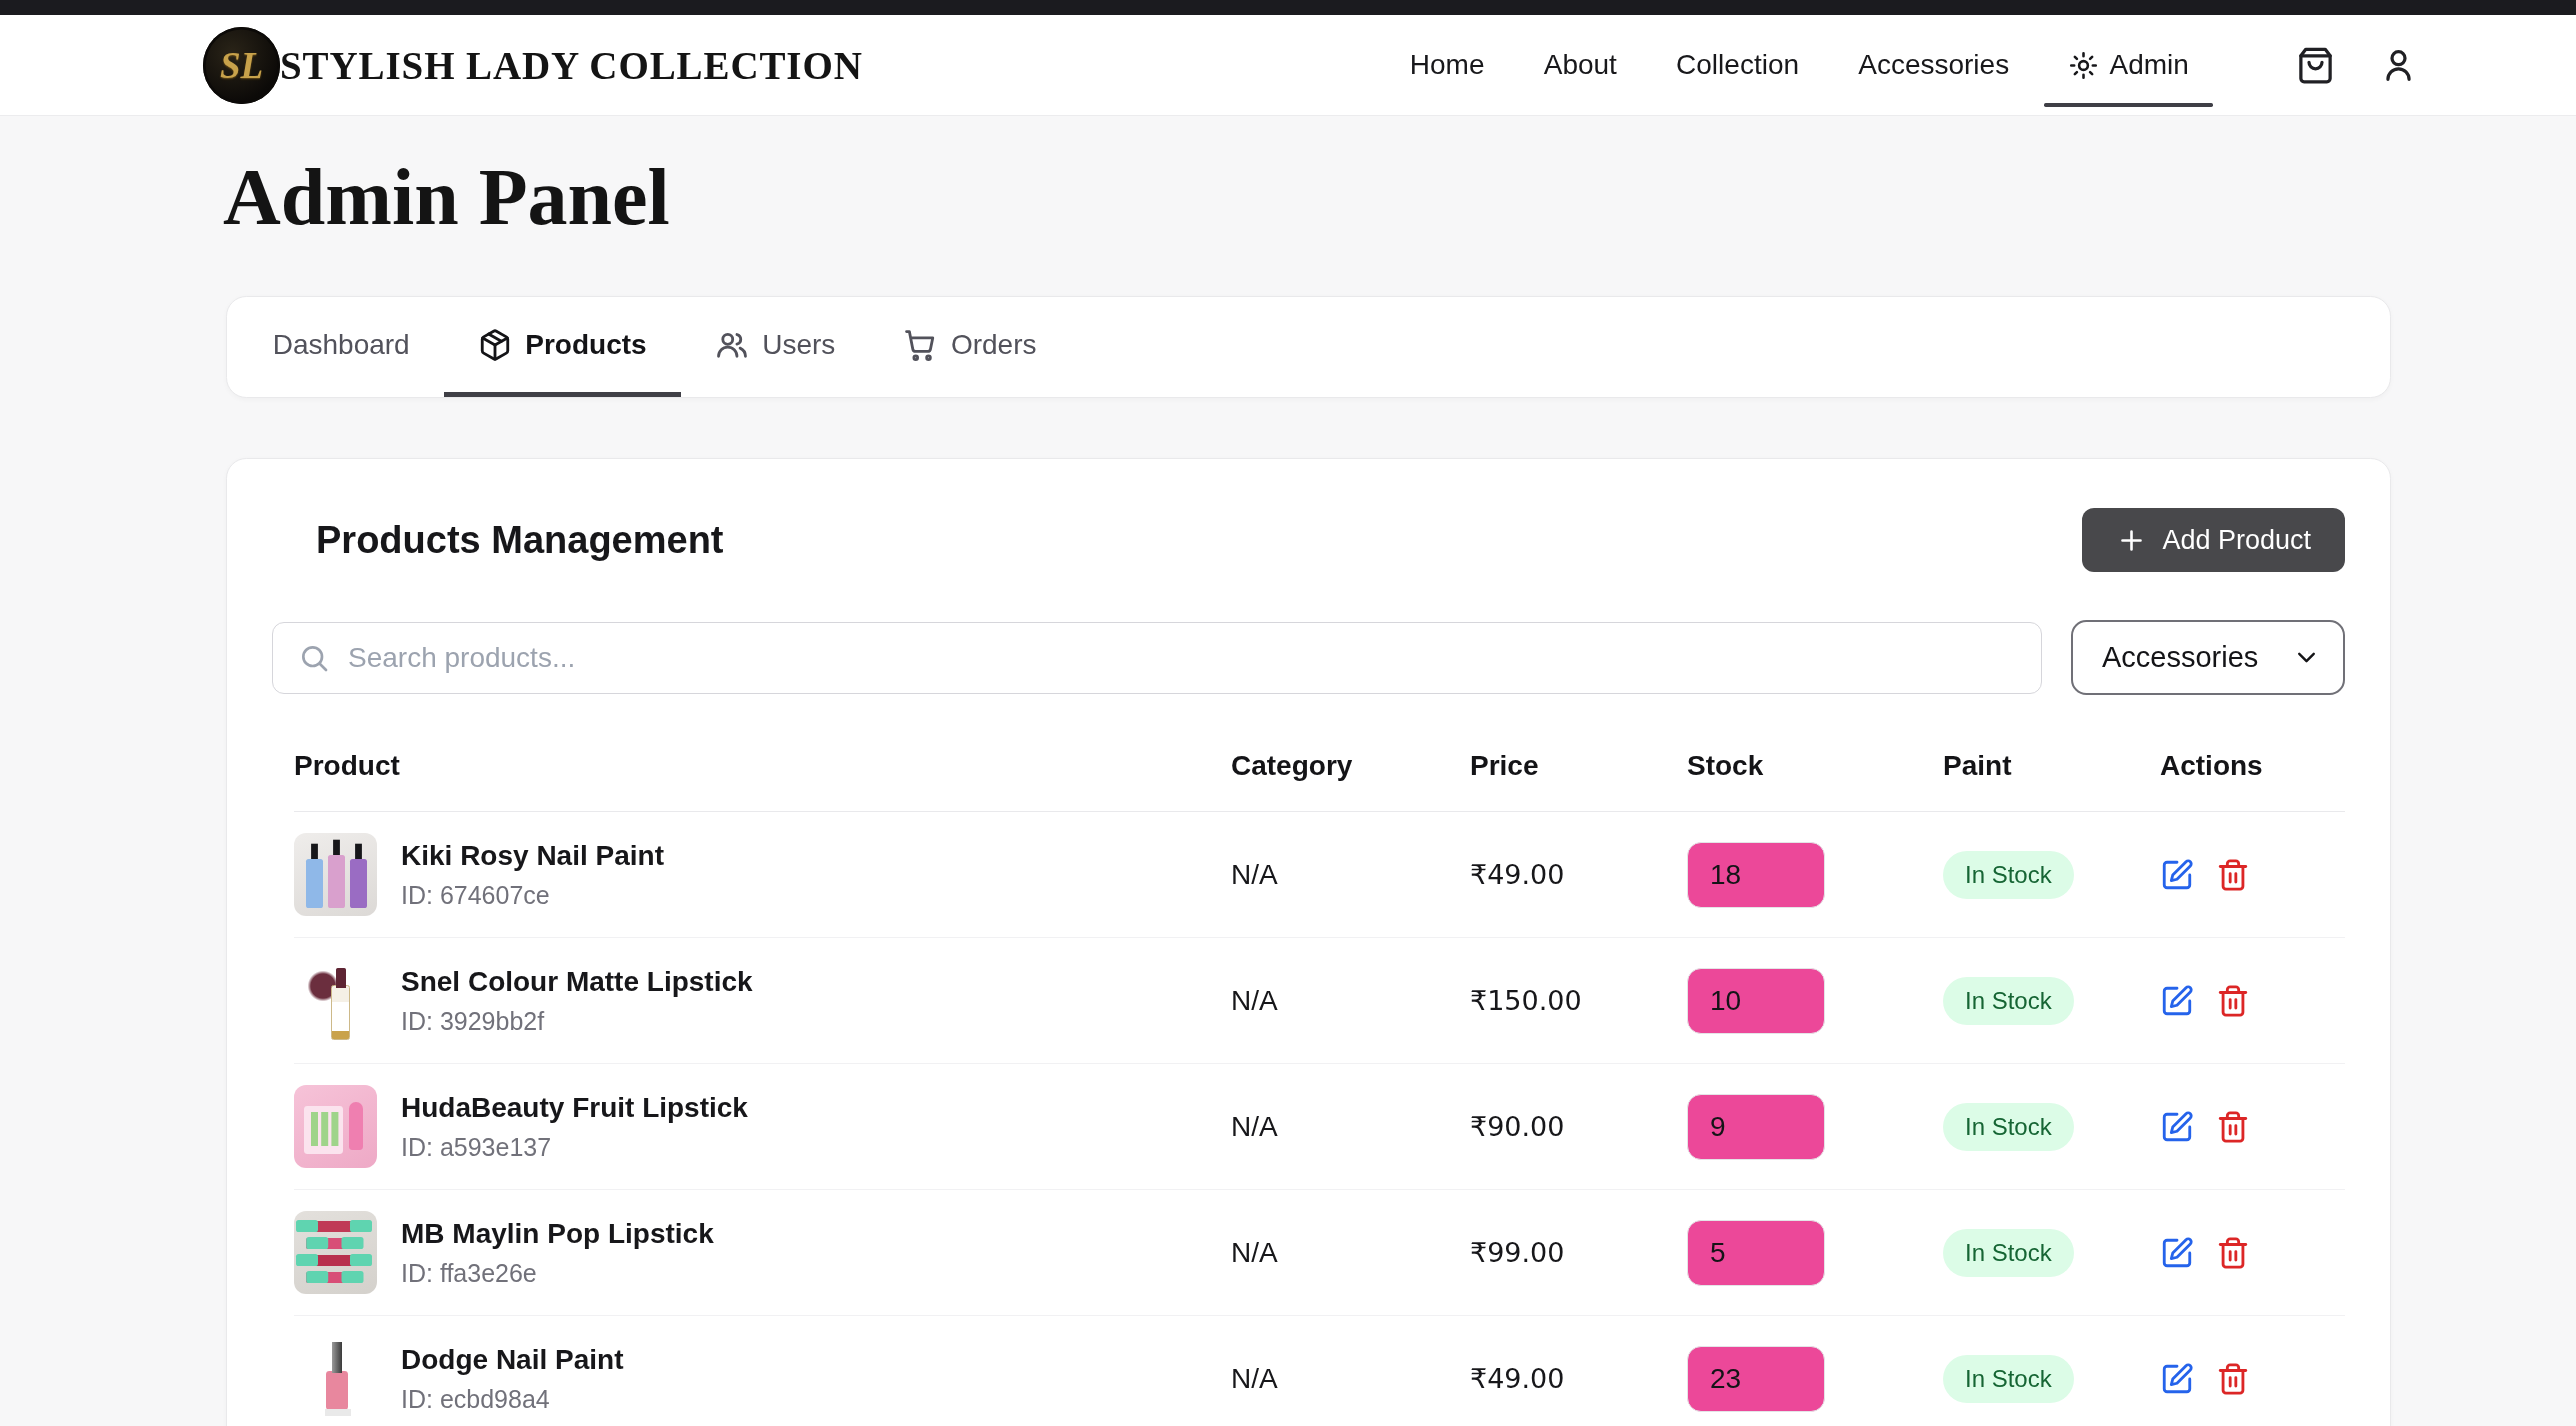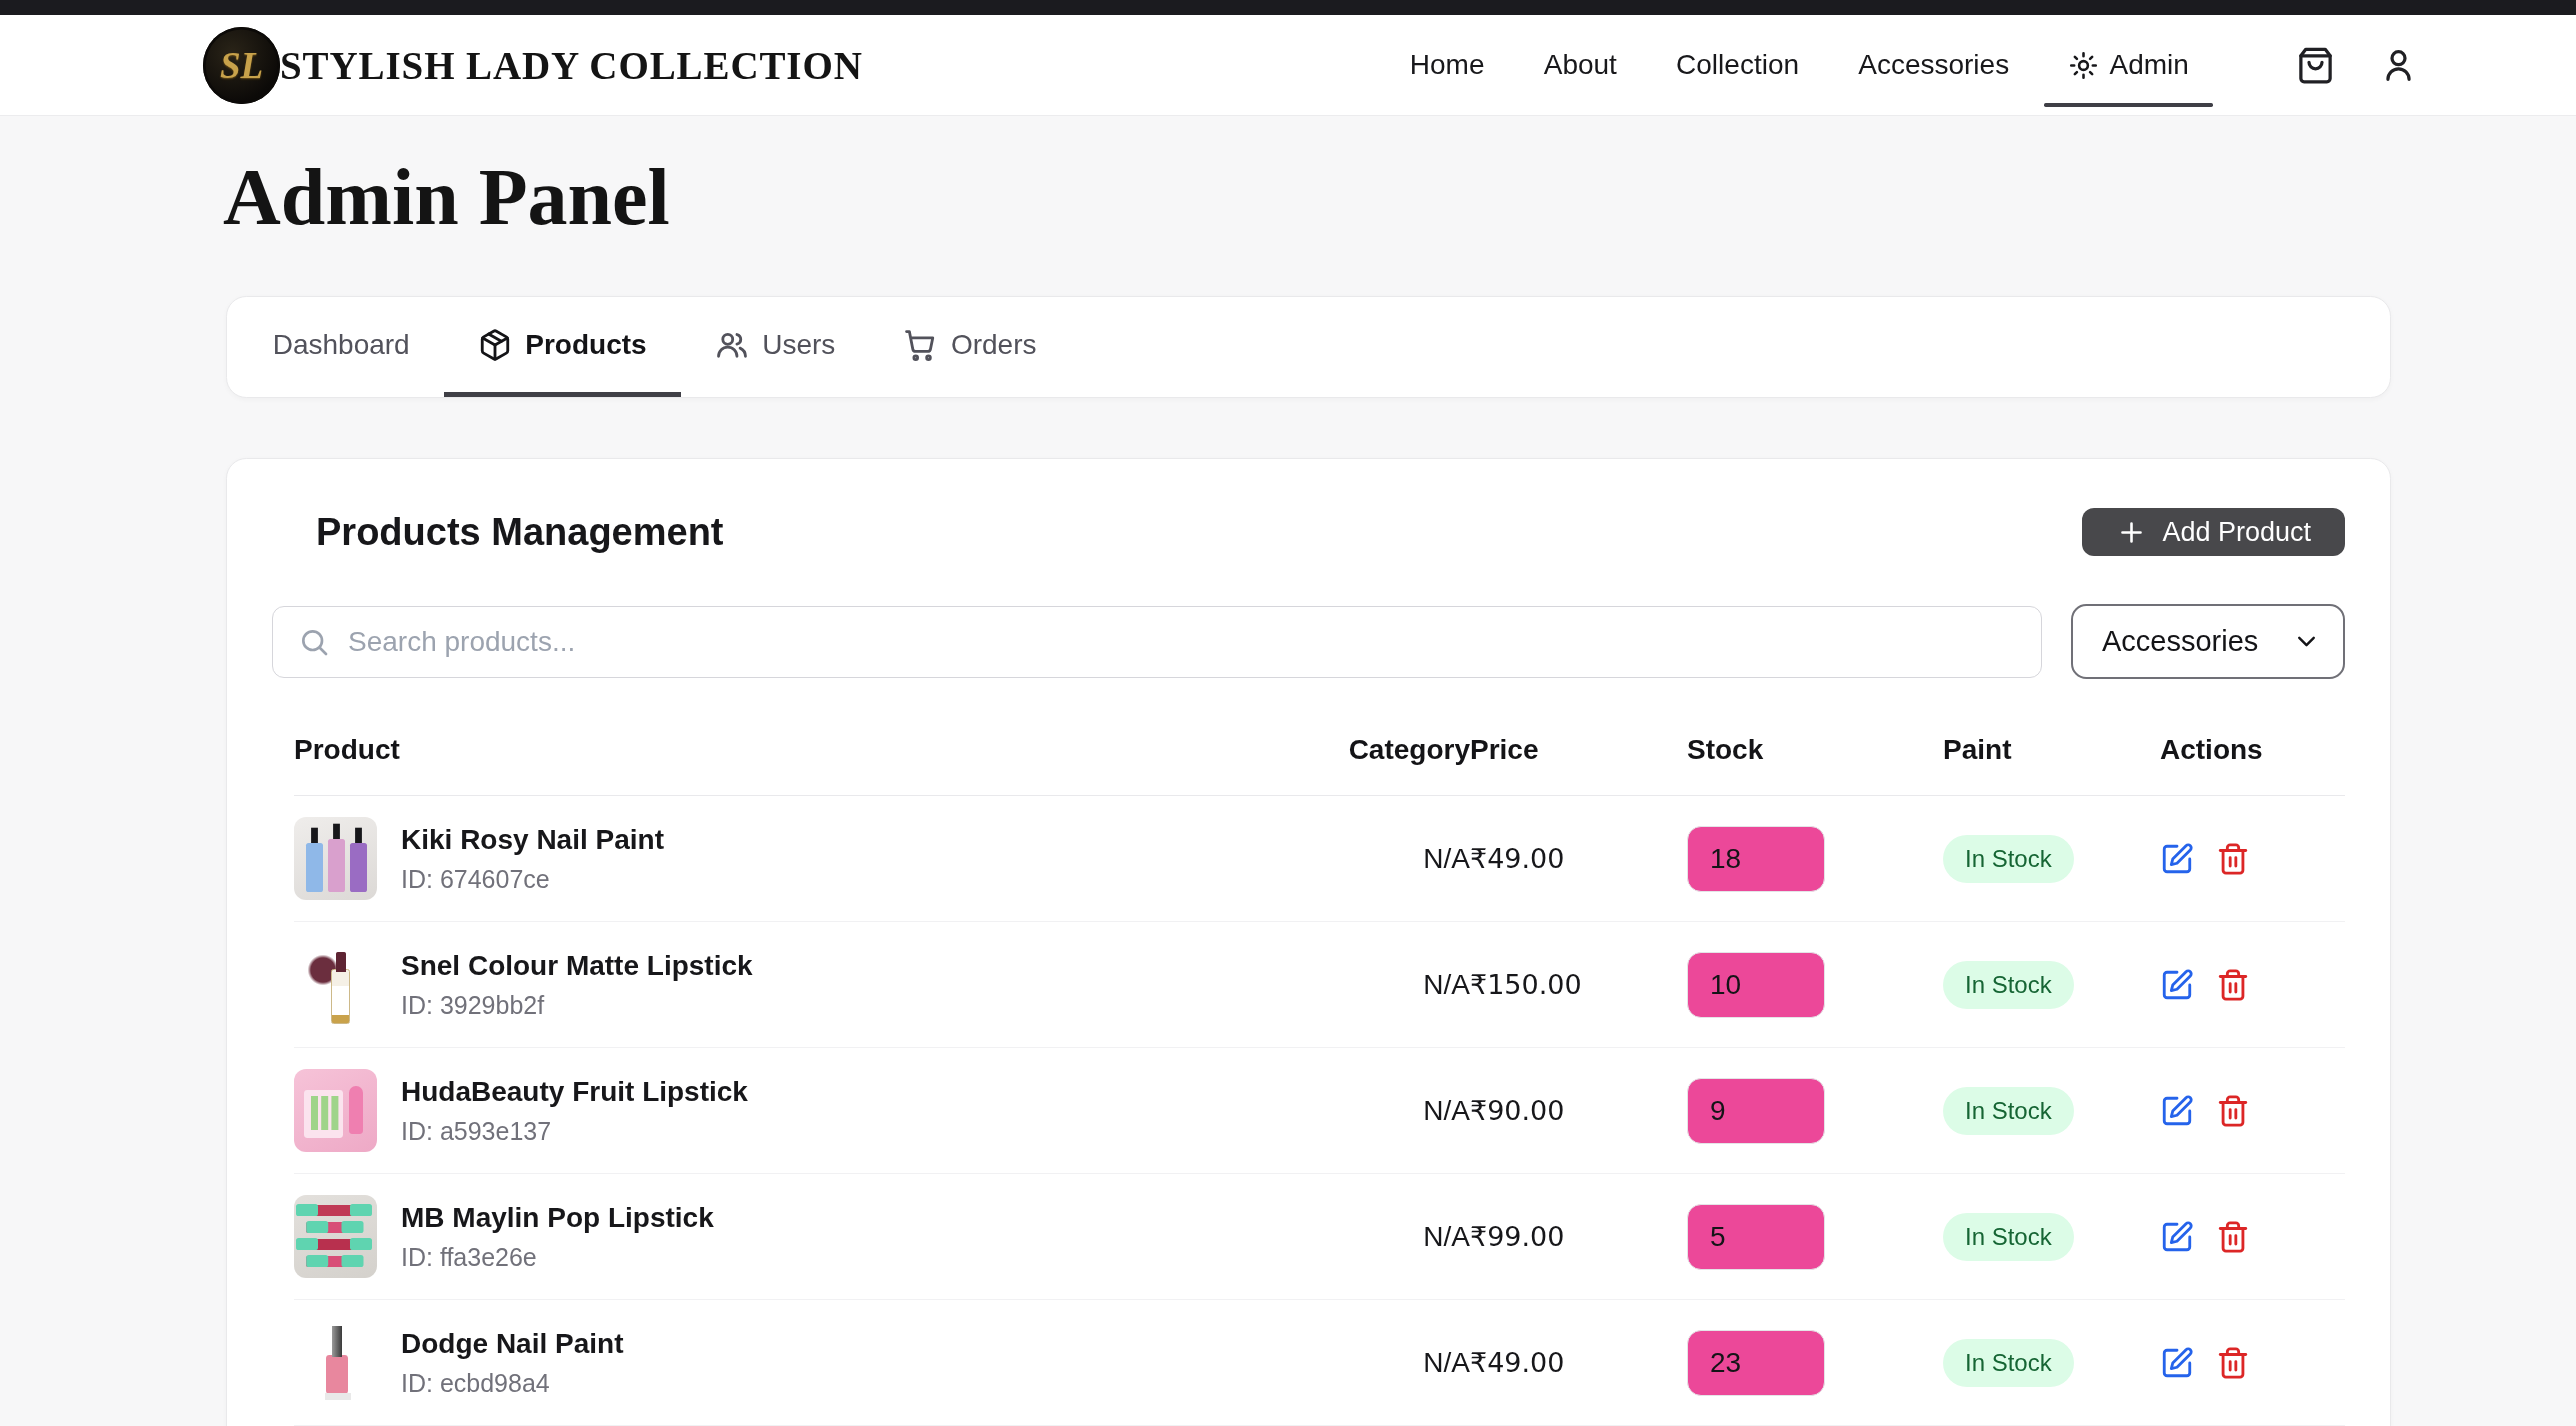--- a/index.html
+++ b/index.html
@@ -81,21 +81,21 @@
     background: #ffffff; border: 1.7px solid #e9e9eb; border-radius: 20.4px;
     box-shadow: 0 1.7px 5.1px rgba(0,0,0,0.03);
     padding: 49px 45px 34px 45px;
   }
   .section-head { display: flex; align-items: center; justify-content: space-between; }
   .section-title { font-size: 38px; font-weight: 700; color: #17171a; margin-left: 44px; }
   .add-btn {
     display: flex; align-items: center; gap: 15.3px;
     background: #48484b; color: #ffffff; border: none; cursor: pointer;
     font-size: 27px; font-weight: 500; font-family: inherit;
-    border-radius: 12px; padding: 0 34px; height: 48px;
+    border-radius: 12px; padding: 0 34px; height: 64px;
   }
 
   .filters { display: flex; align-items: center; gap: 29px; margin-top: 48px; }
   .search-wrap { position: relative; flex: 1; }
   .search-wrap svg { position: absolute; left: 25.6px; top: 50%; transform: translateY(-50%); color: #9ca3af; }
   .search-input {
     width: 100%; height: 72px; border: 1.7px solid #d6d6db; border-radius: 12px;
     padding: 0 25.6px 0 75px; font-size: 28px; font-family: inherit; color: #18181b;
     outline: none; background: #ffffff;
   }
@@ -105,21 +105,21 @@
     display: flex; align-items: center; justify-content: space-between;
     padding: 0 22px 0 29px; font-size: 29px; font-weight: 500; color: #141417;
     background: #ffffff; cursor: pointer;
   }
 
   
   .table { margin-top: 55px; padding: 0 0 0 22px; }
   .thead { display: flex; align-items: center; padding-bottom: 29px; border-bottom: 1.7px solid #e9e9ec; }
   .thead .th { font-size: 28px; font-weight: 700; color: #141417; }
   .col-product { width: 937px; }
-  .col-category { width: 239px; text-align: right; }
+  .col-category { width: 239px; }
   .col-price { width: 217px; }
   .col-stock { width: 256px; }
   .col-status { width: 217px; }
   .col-actions { flex: 1; }
 
   .trow { display: flex; align-items: center; height: 126px; border-bottom: 1.7px solid #f1f1f3; }
   .prod-cell { display: flex; align-items: center; gap: 24px; }
   .thumb { width: 83px; height: 83px; border-radius: 12px; position: relative; overflow: hidden; flex: none; }
   .thumb i { position: absolute; display: block; }
   .prod-name { font-size: 28px; font-weight: 600; color: #17171a; text-align: right; }

